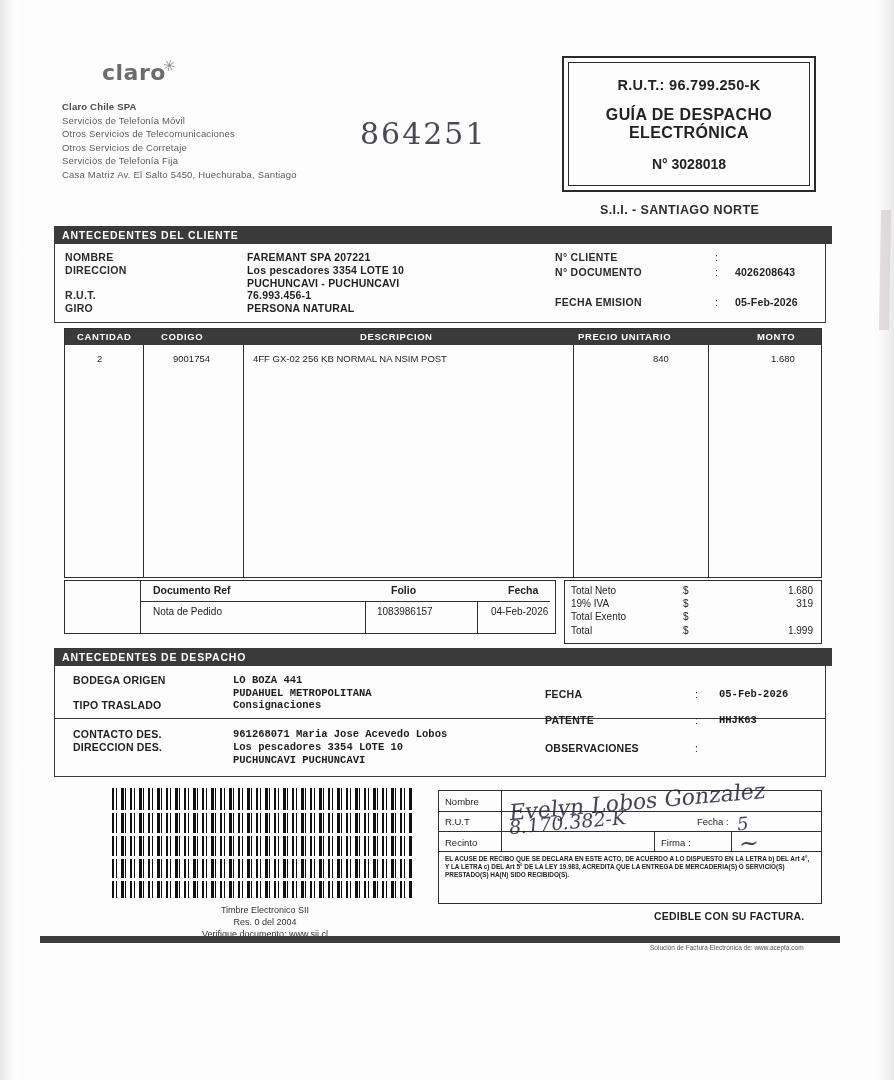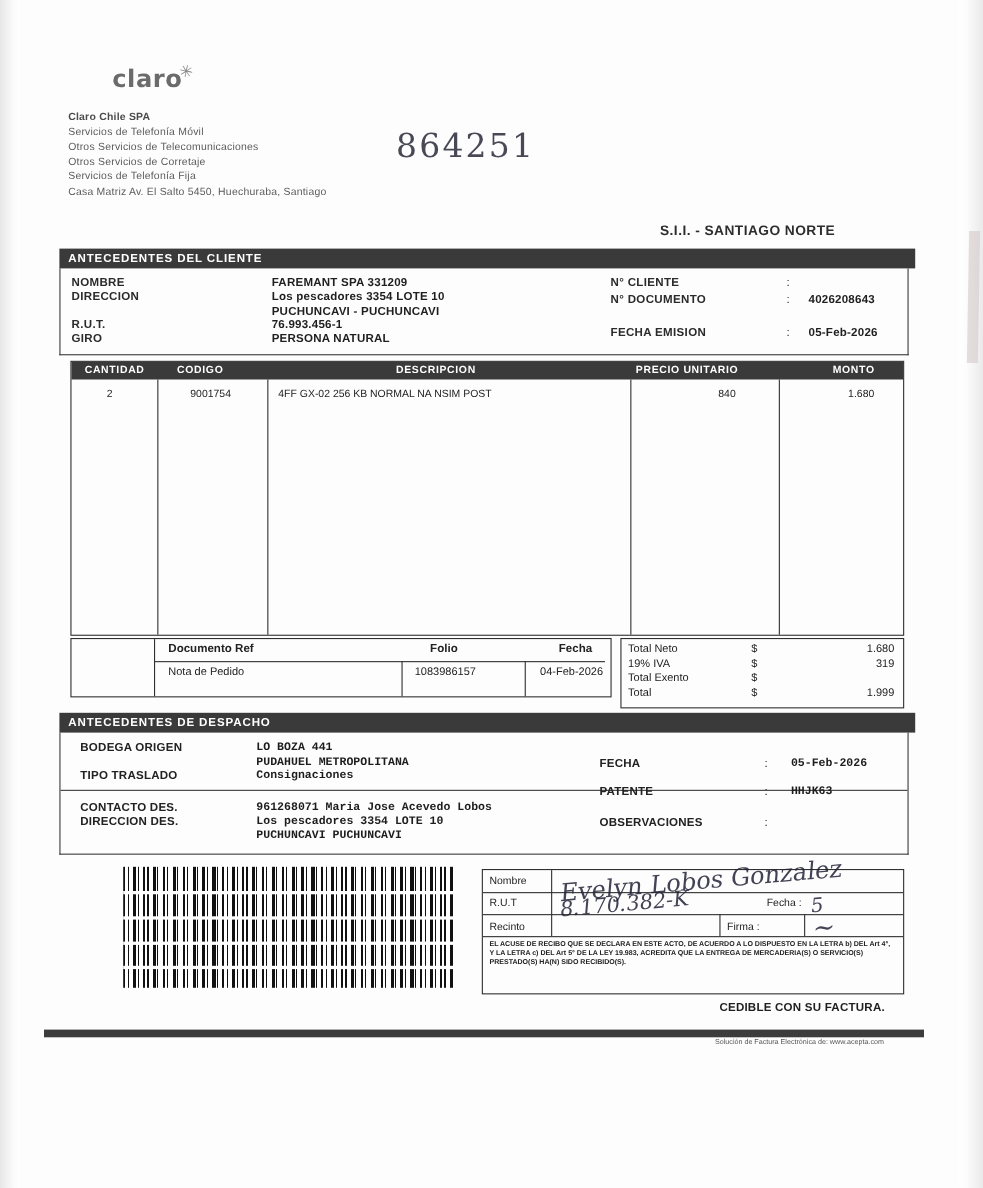--- a/index.html
+++ b/index.html
@@ -209,30 +209,38 @@
       <div class="cname">Claro Chile SPA</div>
       <div>Servicios de Telefonía Móvil</div>
       <div>Otros Servicios de Telecomunicaciones</div>
       <div>Otros Servicios de Corretaje</div>
       <div>Servicios de Telefonía Fija</div>
       <div>Casa Matriz Av. El Salto 5450, Huechuraba, Santiago</div>
     </div>
 
     <div class="handwrite-num">864251</div>
 
+    <div class="rut-box">
+      <div class="inner">
+        <div class="l1">R.U.T.: 96.799.250-K</div>
+        <div class="l2">GUÍA DE DESPACHO</div>
+        <div class="l3">ELECTRÓNICA</div>
+        <div class="l4">N° 3028018</div>
+      </div>
+    </div>
     <div class="sii-line">S.I.I. - SANTIAGO NORTE</div>
 
     <div class="band" id="client-band">ANTECEDENTES DEL CLIENTE</div>
     <div class="client-box">
       <div class="cl-label" style="left:10px; top:7px;">NOMBRE</div>
       <div class="cl-label" style="left:10px; top:20px;">DIRECCION</div>
       <div class="cl-label" style="left:10px; top:45px;">R.U.T.</div>
       <div class="cl-label" style="left:10px; top:58px;">GIRO</div>
 
-      <div class="cl-val" style="left:192px; top:7px;">FAREMANT SPA 331209</div>
+      <div class="cl-val" style="left:192px; top:7px;">FAREMANT SPA 207221</div>
       <div class="cl-val" style="left:192px; top:20px;">Los pescadores 3354 LOTE 10</div>
       <div class="cl-val" style="left:192px; top:33px;">PUCHUNCAVI - PUCHUNCAVI</div>
       <div class="cl-val" style="left:192px; top:45px;">76.993.456-1</div>
       <div class="cl-val" style="left:192px; top:58px;">PERSONA NATURAL</div>
 
       <div class="cl-label" style="left:500px; top:7px;">N° CLIENTE</div>
       <div class="cl-label" style="left:500px; top:22px;">N° DOCUMENTO</div>
       <div class="cl-label" style="left:500px; top:52px;">FECHA EMISION</div>
 
       <div class="cl-colon" style="left:660px; top:7px;">:</div>
@@ -324,20 +332,25 @@
       <div class="dp-val" style="left:664px; top:48px;">HHJK63</div>
       <div class="dp-val" style="left:664px; top:76px;"></div>
     </div>
 
     <div class="barcode">
       <div class="rowgap" style="top:22px;"></div>
       <div class="rowgap" style="top:45px;"></div>
       <div class="rowgap" style="top:68px;"></div>
       <div class="rowgap" style="top:90px;"></div>
     </div>
+    <div class="ted-cap">
+      <div>Timbre Electronico SII</div>
+      <div>Res. 0 del 2004</div>
+      <div>Verifique documento: www.sii.cl</div>
+    </div>
 
     <div class="acuse">
       <div class="ac-line" style="left:0; top:20px; width:100%;"></div>
       <div class="ac-line" style="left:0; top:40px; width:100%;"></div>
       <div class="ac-line" style="left:0; top:60px; width:100%;"></div>
       <div class="ac-line" style="left:62px; top:40px; width:1px; height:20px;"></div>
       <div class="ac-line" style="left:62px; top:0px; width:1px; height:40px;"></div>
       <div class="ac-line" style="left:215px; top:40px; width:1px; height:20px;"></div>
       <div class="ac-line" style="left:292px; top:40px; width:1px; height:20px;"></div>
 

